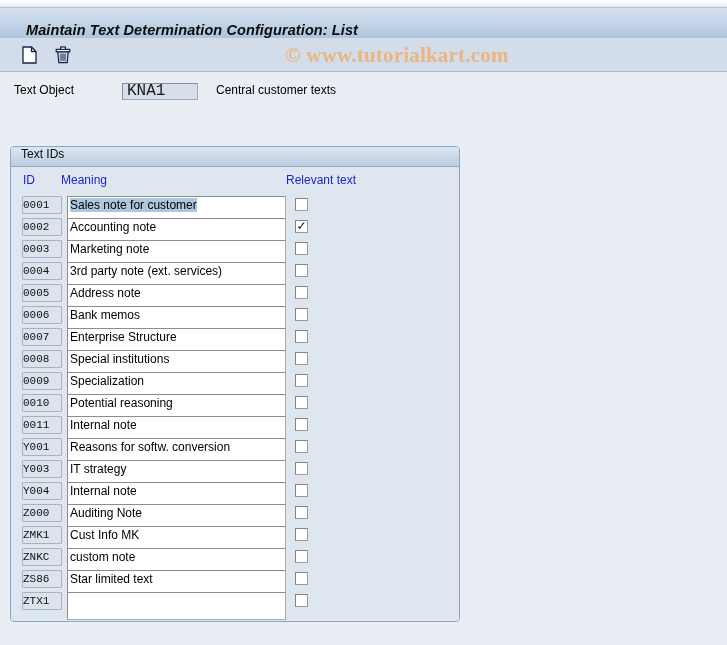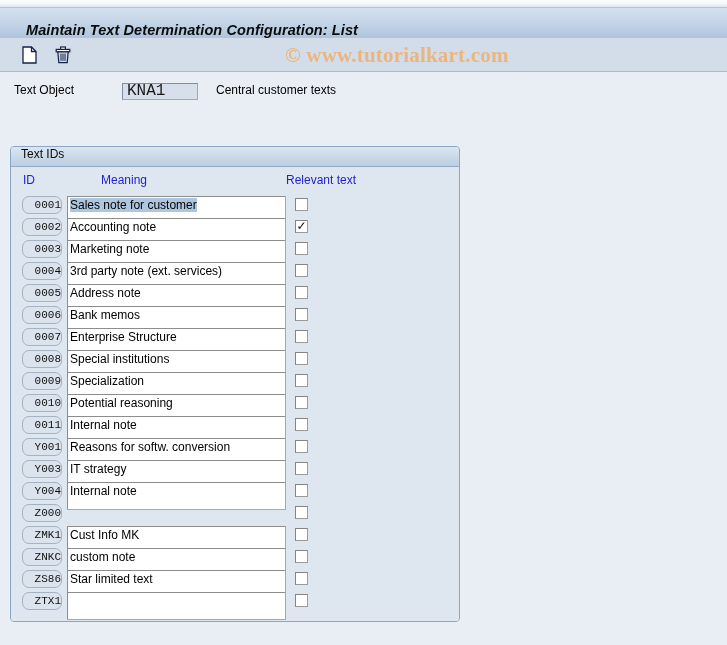--- a/index.html
+++ b/index.html
@@ -156,45 +156,45 @@
 
   
   .col-head {
     position: absolute;
     top: 6px;
     font-size: 12px;
     color: #2222cc;
     white-space: nowrap;
   }
   .col-head.id      { left: 12px; }
-  .col-head.meaning { left: 50px; margin-left: 40px; }
+  .col-head.meaning { left: 50px; }
   .col-head.rel     { left: 275px; }
 
   
   .rows {
     position: absolute;
     left: 0; top: 28px;
     width: 100%;
   }
   .row {
     position: relative;
     height: 22px;
   }
   .cell-id {
     position: absolute;
     left: 11px; top: 1px;
     width: 40px; height: 18px;
     box-sizing: border-box;
     background: #dbe3ed;
     border: 1px solid #a4b2c2;
-    border-radius: 7px;
+    border-radius: 1px;
     font-family: "Liberation Mono", monospace;
     font-size: 11px;
     line-height: 16px;
-    text-align: right;
+    text-align: left;
     color: #101010;
     cursor: pointer;
     user-select: none;
   }
   .cell-meaning {
     position: absolute;
     left: 56px; top: 1px;
     width: 219px; height: 28px;
     box-sizing: border-box;
     background: #ffffff;
@@ -352,20 +352,21 @@
           <div class="cell-meaning">IT strategy</div>
           <div class="cell-check"></div>
         </div>
         <div class="row">
           <div class="cell-id">Y004</div>
           <div class="cell-meaning">Internal note</div>
           <div class="cell-check"></div>
         </div>
         <div class="row">
           <div class="cell-id">Z000</div>
+          <div class="cell-meaning">Auditing Note</div>
           <div class="cell-check"></div>
         </div>
         <div class="row">
           <div class="cell-id">ZMK1</div>
           <div class="cell-meaning">Cust Info MK</div>
           <div class="cell-check"></div>
         </div>
         <div class="row">
           <div class="cell-id">ZNKC</div>
           <div class="cell-meaning">custom note</div>

